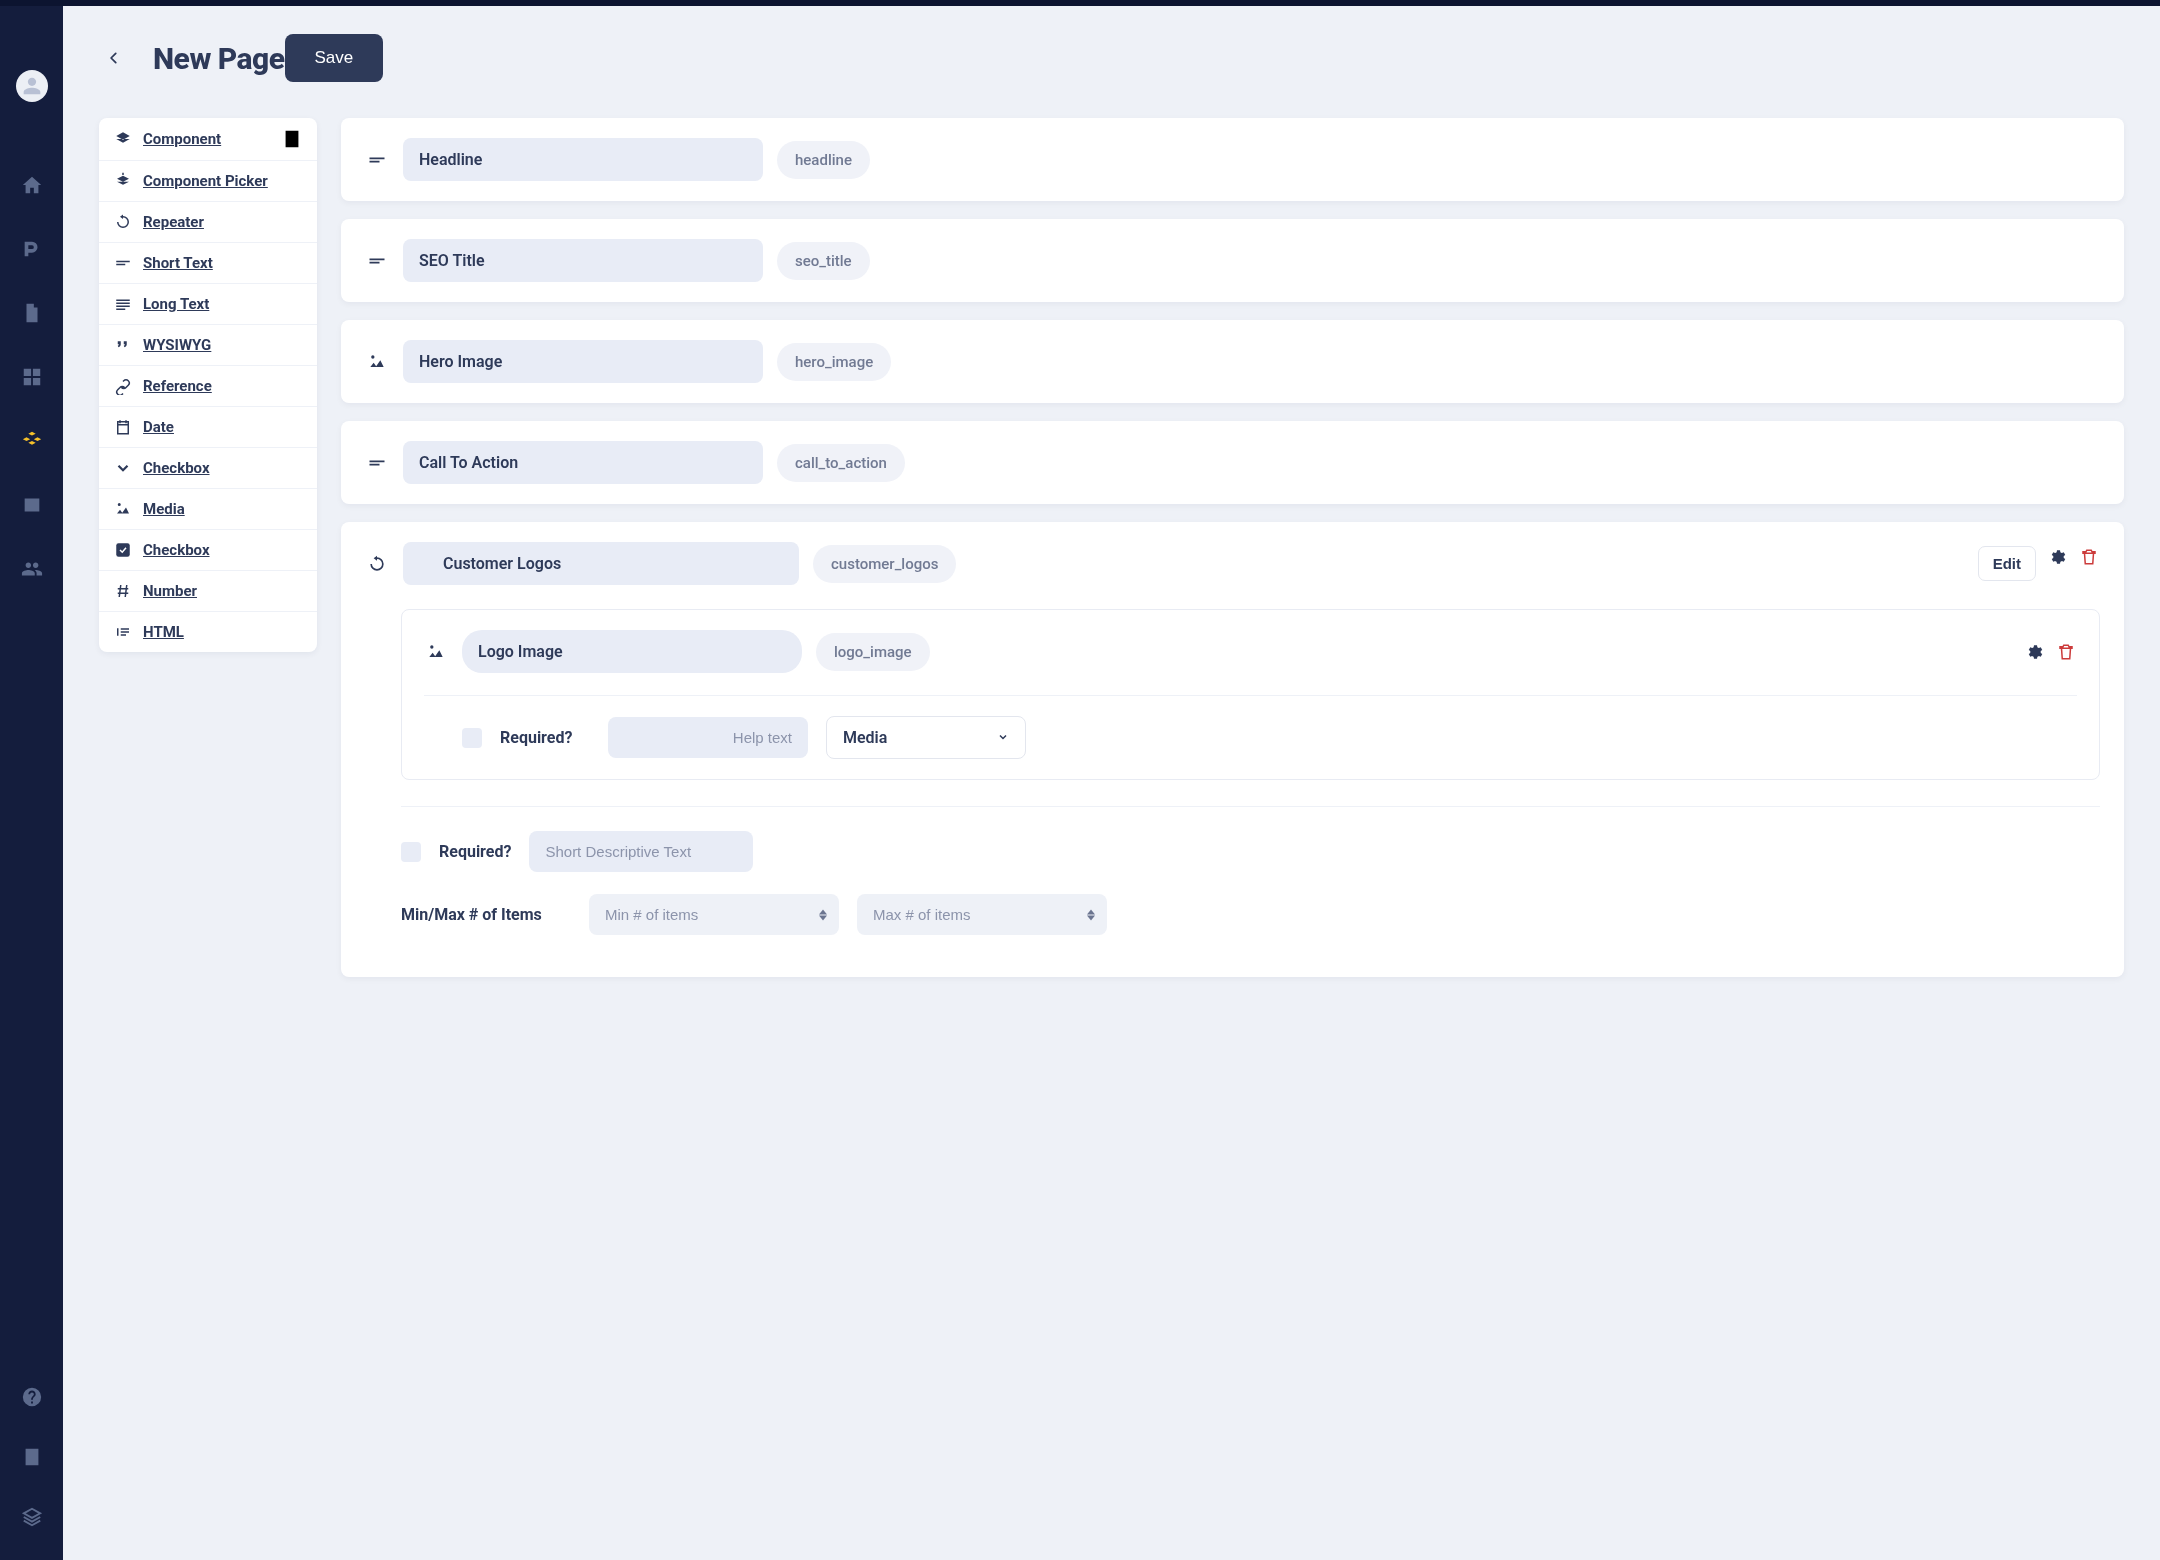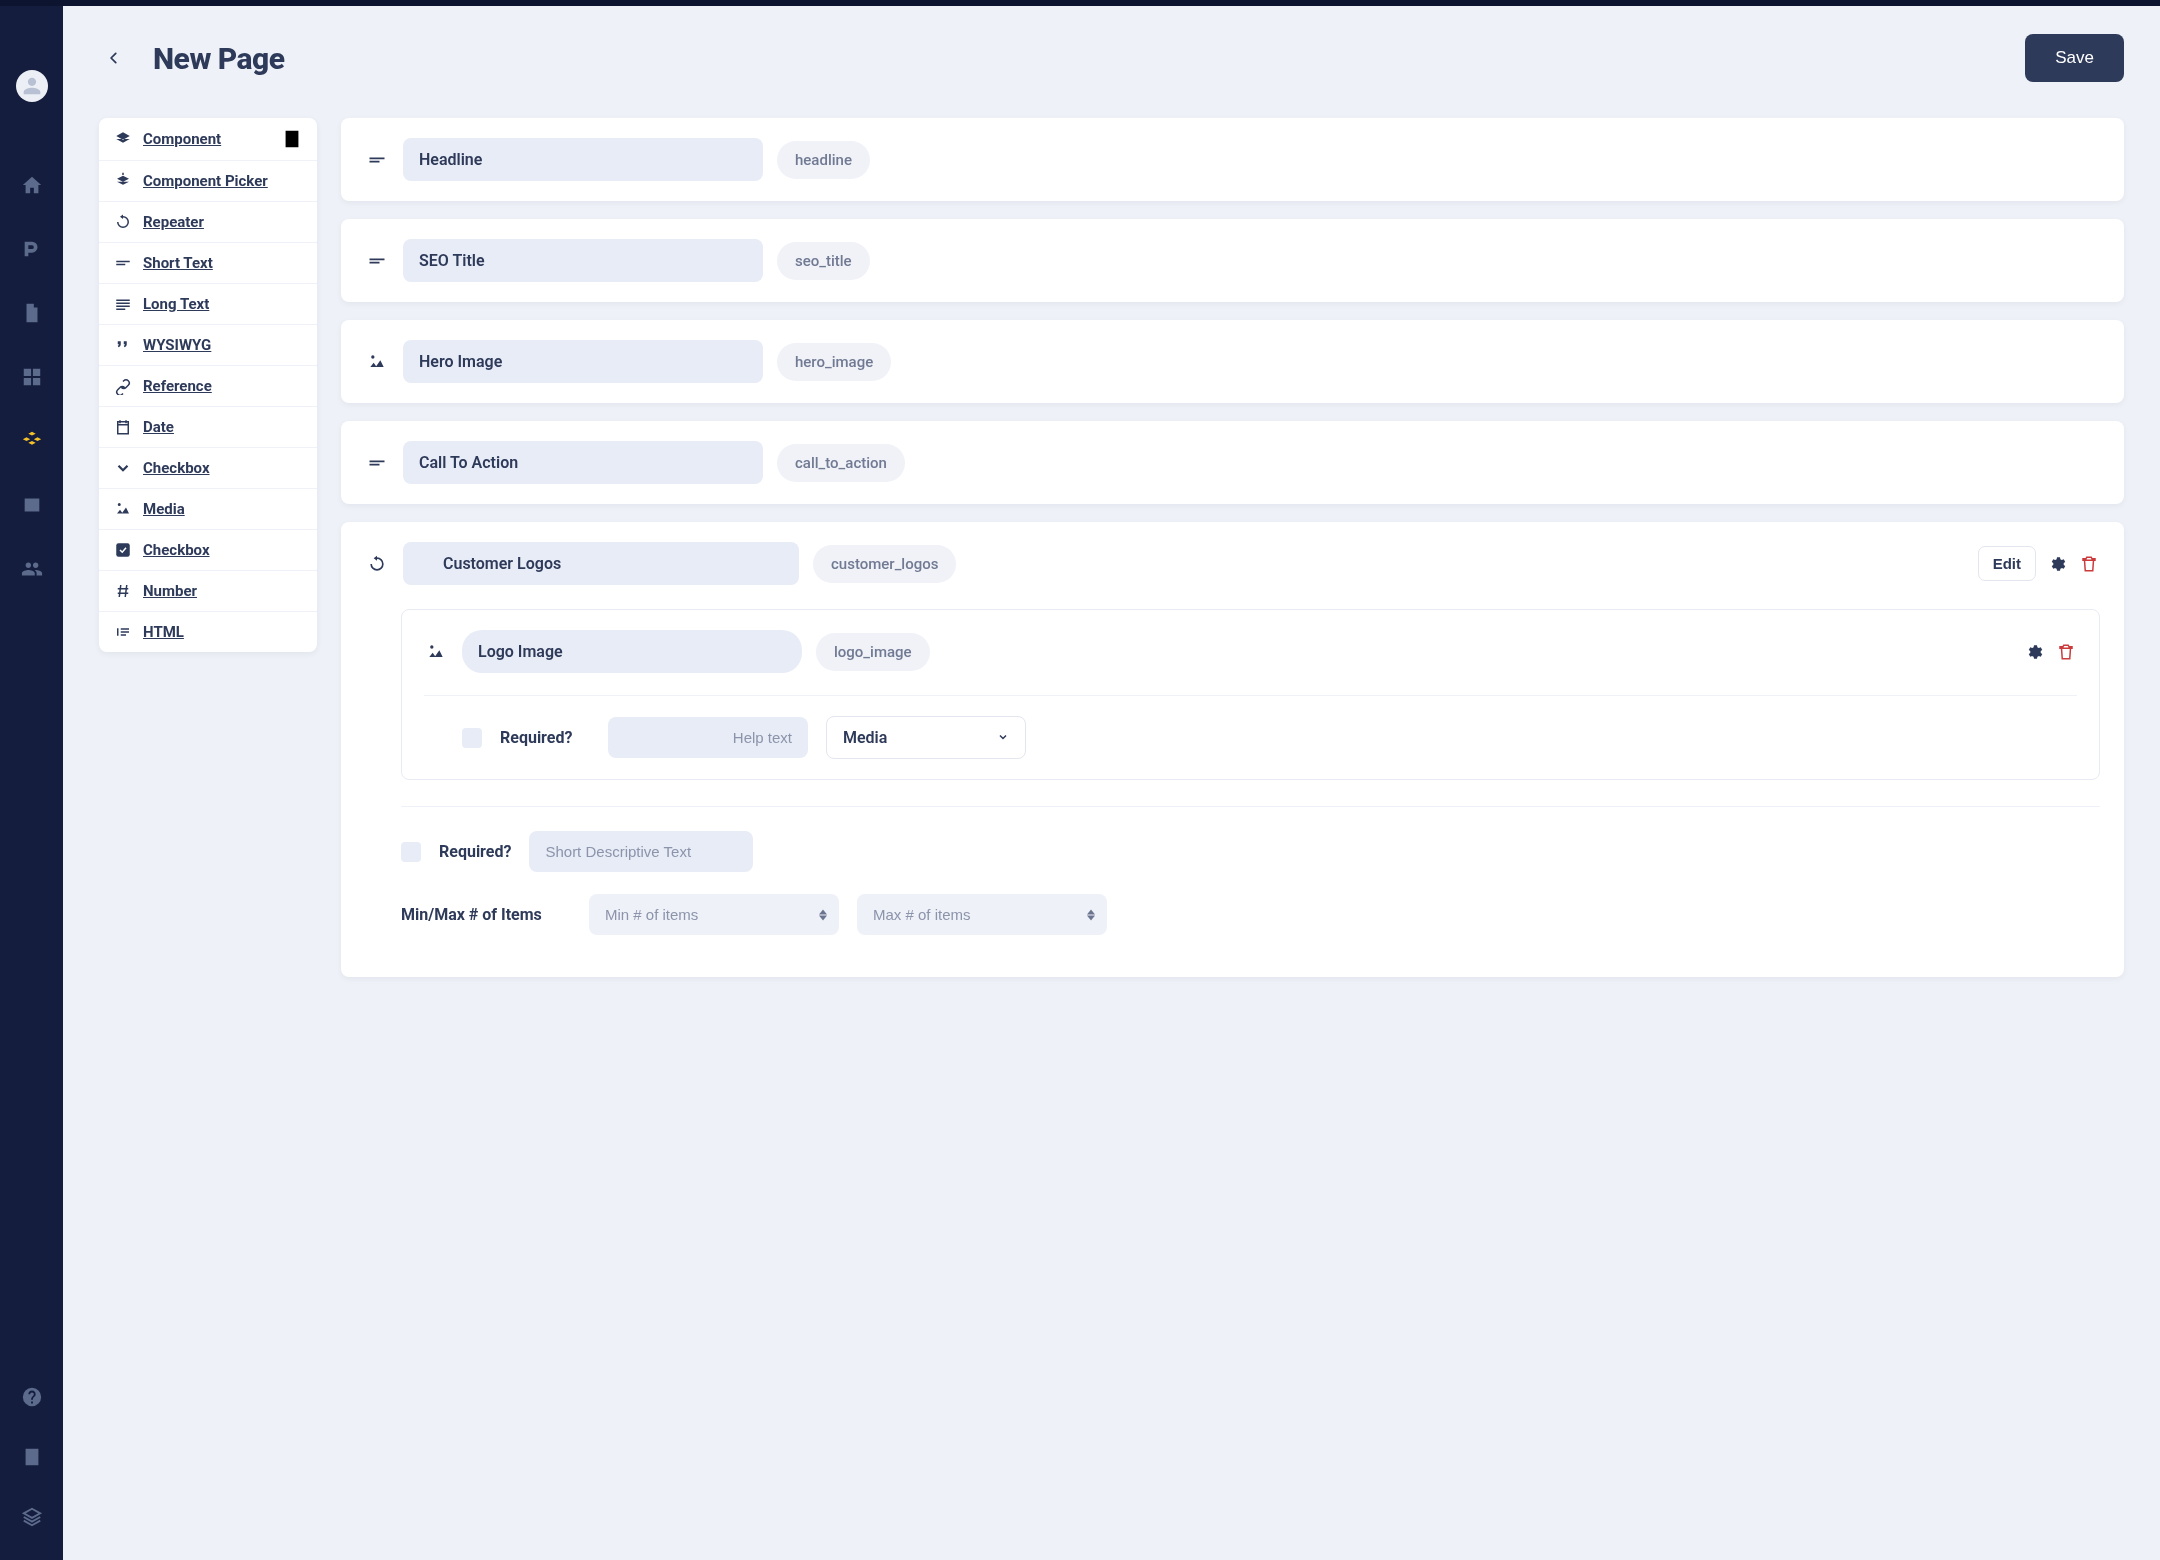--- a/index.html
+++ b/index.html
@@ -48,21 +48,21 @@
   .rail-bottom { margin-top:auto; display:flex; flex-direction:column; gap:34px; align-items:center; padding-bottom:30px; }
 
   .main {
     flex:1;
     padding: 28px 36px 48px 36px;
     margin-top:6px;
   }
   .page-header {
     display:flex;
     align-items:center;
-    justify-content:space-between;
+    justify-content:flex-start;
     margin-bottom:36px;
   }
   .page-header-left { display:flex; align-items:center; gap:24px; }
   .back-btn {
     width:30px; height:30px;
     display:flex; align-items:center; justify-content:center;
     color:#2e3a59;
     cursor:pointer;
   }
   .page-title {
@@ -138,21 +138,21 @@
     width:360px;
   }
   .field-slug {
     background:#f0f2f8;
     color:#717a93;
     font-weight:500;
     font-size:15px;
     padding:10px 18px;
     border-radius:999px;
   }
-  .row-actions { margin-left:auto; display:flex; align-items:center; gap:10px; }
+  .row-actions { margin-left:auto; display:flex; align-items:flex-start; gap:10px; }
   .edit-btn {
     background:#fff;
     border:1px solid #e3e6ee;
     border-radius:7px;
     padding:8px 14px;
     font-weight:700;
     color:#2e3a59;
     font-size:15px;
     cursor:pointer;
   }

